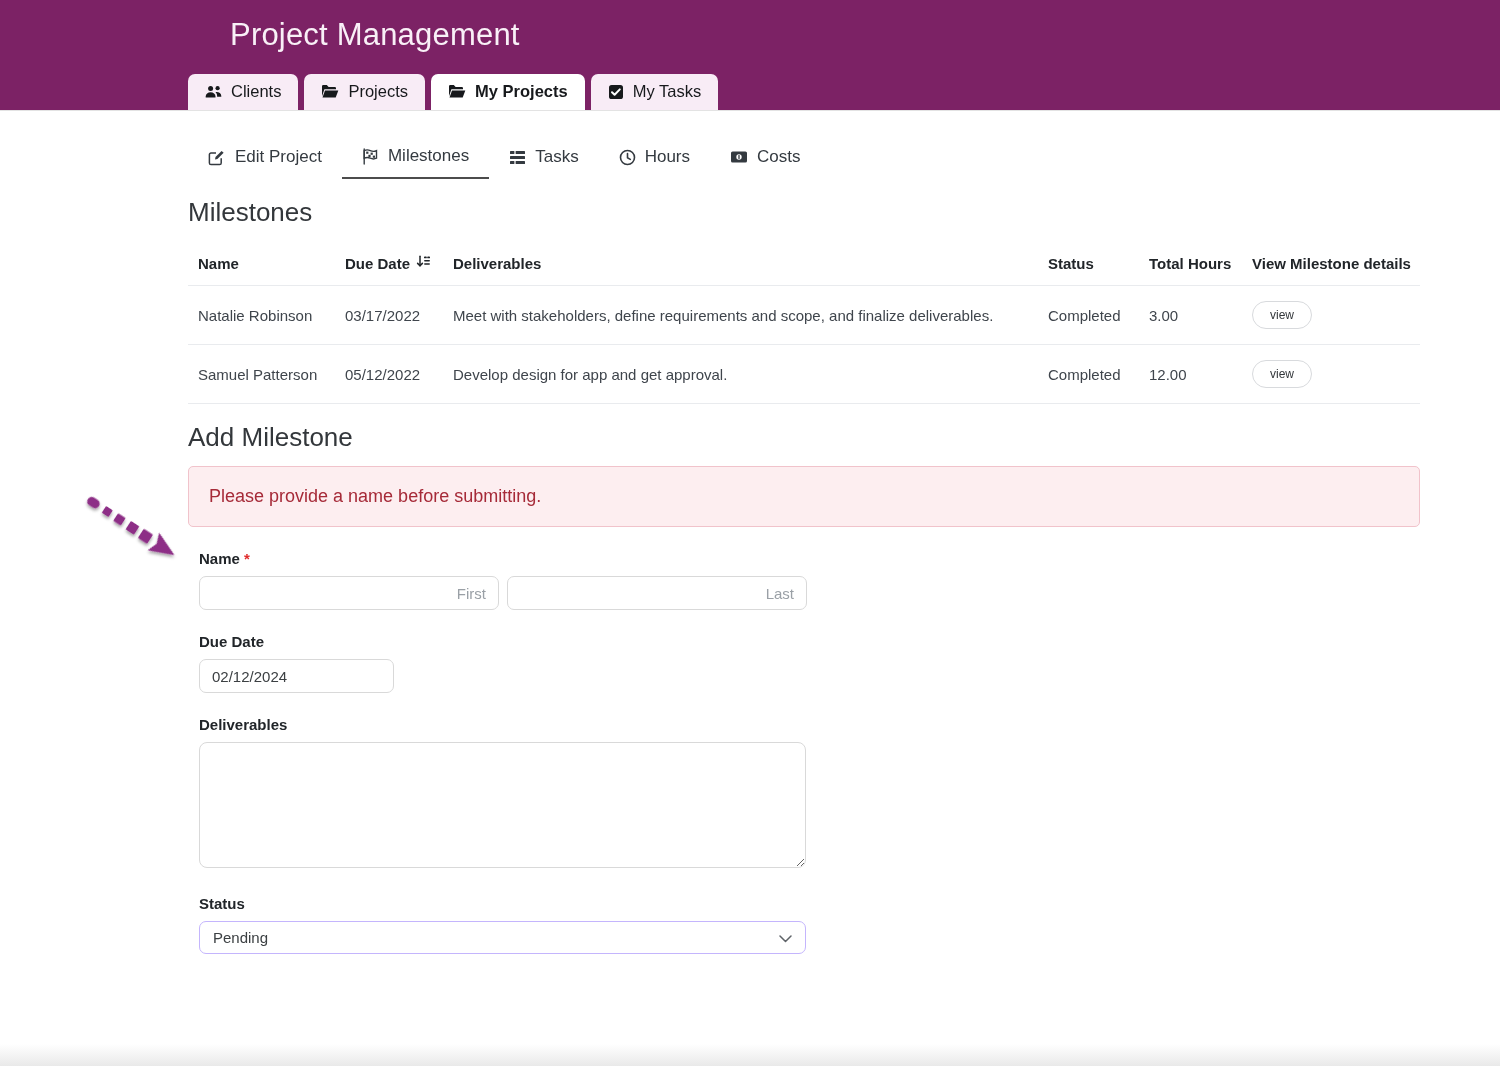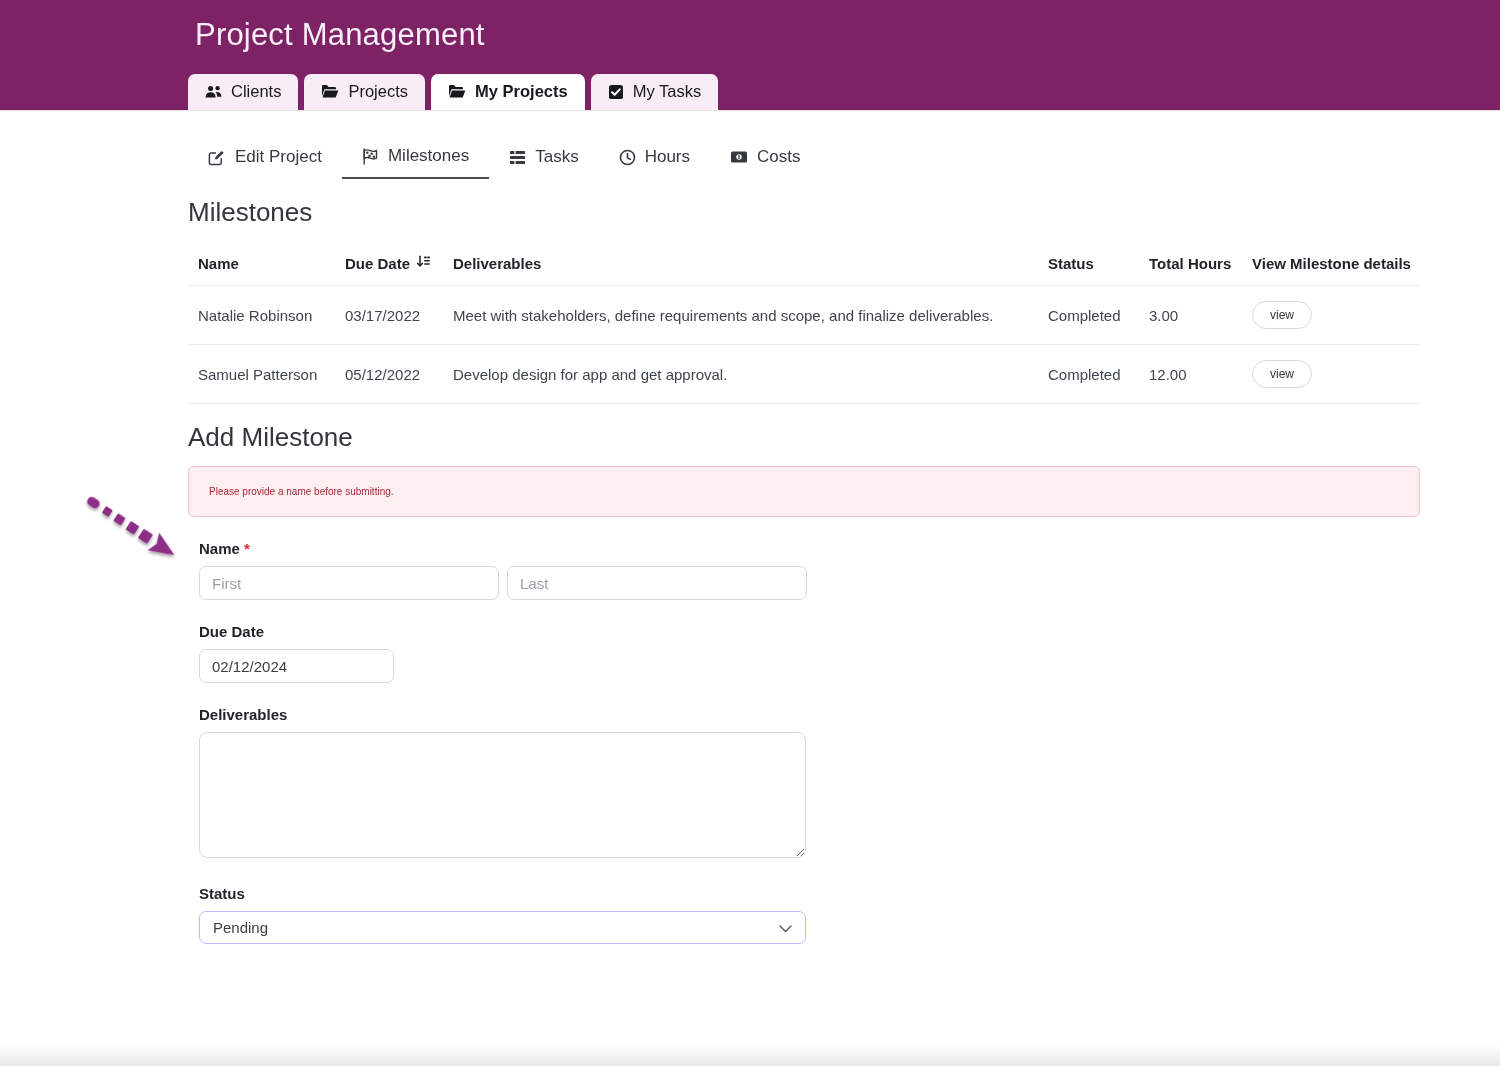--- a/index.html
+++ b/index.html
@@ -2,21 +2,21 @@
 <html><head>
 <meta charset="utf-8">
 <style>
   * { box-sizing: border-box; }
   html,body { margin:0; padding:0; }
   body {
     width:1500px; height:1066px; position:relative; overflow:hidden;
     background:#ffffff; font-family:"Liberation Sans", sans-serif; color:#212529;
   }
   
-  .app-header { position:relative; height:110px; background:#7c2265; }
+  .app-header { position:relative; height:110px; background:#7c2265;padding-left:35px; }
   .app-title { margin:0; padding:17px 0 0 195px; font-size:31px; font-weight:400; color:#f9f0f7; letter-spacing:.2px; }
   .nav-tabs { position:absolute; left:188px; bottom:0; display:flex; gap:6px; }
   .nav-tab {
     display:flex; align-items:center; gap:9px; padding:8px 17px 9px;
     background:#f8ecf6; border-radius:7px 7px 0 0; font-size:16.5px; color:#17191c; cursor:pointer; white-space:nowrap;
   }
   .nav-tab.active { background:#ffffff;font-weight:bold; }
   .nav-tab svg { display:block; }
   .header-divider { height:1px; background:#e3e3e3; }
 
@@ -33,31 +33,31 @@
   
   table.milestones { width:100%; border-collapse:collapse; table-layout:fixed; margin-top:13px; }
   th { text-align:left; font-size:15px; font-weight:700; color:#212529; padding:13px 8px 13px 0; border-bottom:1px solid #e9ebee; vertical-align:middle; }
   td { font-size:15px; color:#3f454c; padding:0 8px 0 0; height:59px; border-bottom:1px solid #e9ebee; vertical-align:middle; }
   th:first-child, td:first-child { padding-left:10px; }
   .th-flex { display:flex; align-items:center; gap:6px; }
   .view-btn { padding:6px 17px; border:1px solid #d8dadd; border-radius:16px; background:#fff; font-size:12px; color:#33373b; cursor:pointer; font-family:inherit; }
 
   
   .add-heading { }
-  .error-box { margin-top:13px; background:#fdeef0; border:1px solid #f1c3cb; border-radius:5px; padding:19px 20px; font-size:10px; color:#a62a38; }
+  .error-box { margin-top:13px; background:#fdeef0; border:1px solid #f1c3cb; border-radius:5px; padding:19px 20px; font-size:18px; color:#a62a38; }
   .form { margin-left:11px; }
   .field-label { font-size:15px; font-weight:700; color:#212529; margin:23px 0 9px; }
   .req-star { color:#e02b2b; font-weight:700; }
   .name-row { display:flex; gap:8px; }
   input.text-input {
     height:34px; border:1px solid #d9d9d9; border-radius:7px; padding:0 12px;
     font-size:15px; color:#3c4043; font-family:inherit; background:#fff; outline:none;
   }
   input.text-input::placeholder { color:#9aa0a6; }
-  .w-name { width:300px; }
+  .w-name { width:300px;text-align:right; }
   .w-date { width:195px; }
   textarea.deliverables {
     width:607px; height:126px; border:1px solid #d9d9d9; border-radius:8px; padding:8px 12px;
     font-size:15px; color:#3c4043; font-family:inherit; resize:both; outline:none;
   }
   .select-box {
     width:607px; height:33px; border:1px solid #c4b5fd; border-radius:7px; background:#fff;
     display:flex; align-items:center; justify-content:space-between; padding:0 13px;
     font-size:15px; color:#3c4043; cursor:pointer;
   }

